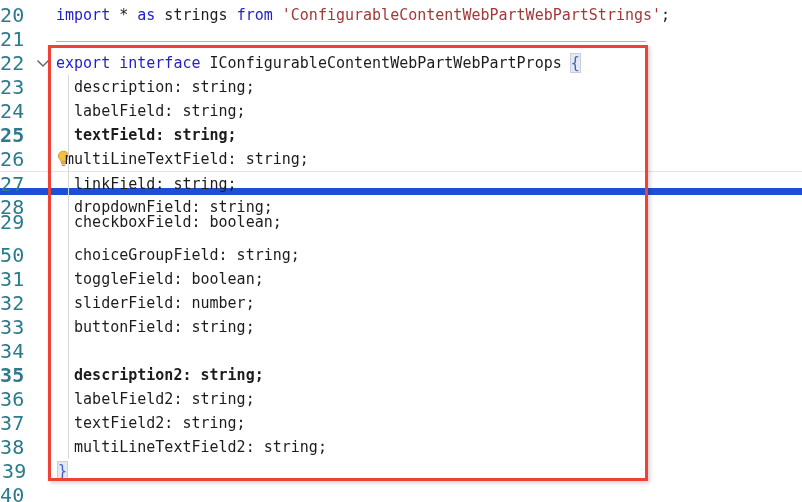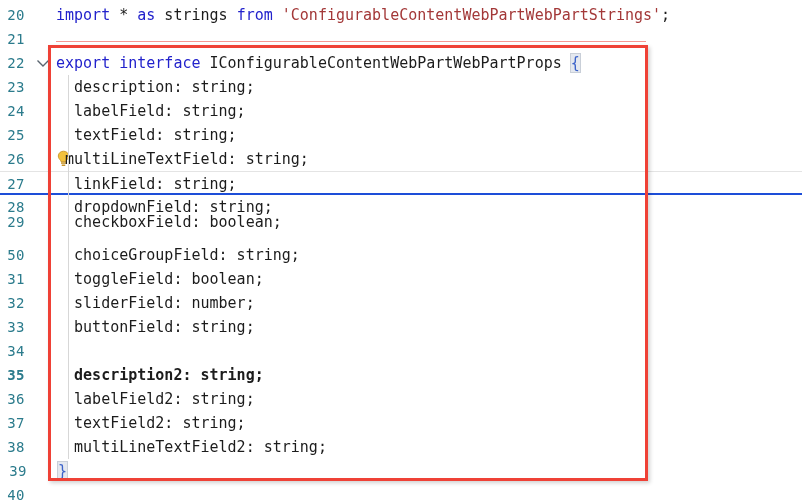--- a/index.html
+++ b/index.html
@@ -38,23 +38,23 @@
     white-space: pre;
     font-size: 15px;
     font-family: "DejaVu Sans Mono", "Liberation Mono", monospace;
   }
 
   .gutter {
     position: absolute;
     left: 0;
     top: 0;
     width: 32px;
-    text-align: center;
+    text-align: left;
     color: #2b7b8c;
-    font-size: 14px;
+    font-size: 20px;
     font-family: "DejaVu Sans Mono", "Liberation Mono", monospace;
     letter-spacing: 0.2px;
   }
 
   .fold {
     position: absolute;
     left: 36px;
     top: 0;
     width: 14px;
     height: 24px;
@@ -84,21 +84,21 @@
   .type  { color: #1c1c1c; }
   .brace-hl {
     color: #3b62c9;
     background: #e4e8ef;
     outline: 1px solid #c9cfd8;
   }
 
   
   .curline {
     border-top: 1px solid #e4e4e4;
-    border-bottom: 2px solid #1d4ed8;
+    border-bottom: 7px solid #1d4ed8;
     box-sizing: border-box;
     text-decoration: underline;
   }
 
   
   .indent-guide {
     position: absolute;
     left: 68px;
     width: 1px;
     background: #d7d7d7;
@@ -134,21 +134,21 @@
 <div id="editor">
 
   <div class="code-area">
       <div class="line" style="position: absolute; left: 0px; top: 3px; width: 802px;"><div class="gutter">20</div><div class="code"><span class="kw">import</span><span class="op"> * </span><span class="kw">as</span><span class="type"> strings </span><span class="kw">from</span><span class="op"> </span><span class="str">'ConfigurableContentWebPartWebPartStrings'</span><span class="op">;</span></div></div>
       <div class="line" style="position: absolute; left: 0px; top: 27px; width: 802px;"><div class="gutter">21</div><div class="code"></div></div>
       <div class="line" style="position: absolute; left: 0px; top: 51px; width: 802px;"><div class="gutter">22</div><div class="fold"><svg width="14" height="9" viewBox="0 0 14 9">
             <path d="M1.5 1.5 L7 7 L12.5 1.5" fill="none" stroke="#5a6570" stroke-width="1.4"></path>
           </svg></div><div class="code"><span class="kw">export</span><span class="op"> </span><span class="kw">interface</span><span class="type"> IConfigurableContentWebPartWebPartProps </span><span class="brace-hl">{</span></div></div>
       <div class="line" style="position: absolute; left: 0px; top: 75px; width: 802px;"><div class="gutter">23</div><div class="code"><span class="type">  description: string;</span></div></div>
       <div class="line" style="position: absolute; left: 0px; top: 99px; width: 802px;"><div class="gutter">24</div><div class="code"><span class="type">  labelField: string;</span></div></div>
-      <div class="line" style="position: absolute; left: 0px; top: 123px; width: 802px;"><div class="gutter">25</div><div class="code"><span class="type">  textField: string;</span></div></div>
+      <div class="line" style="position: absolute; left: 0px; top: 123px; width: 802px; font-weight: bold;"><div class="gutter">25</div><div class="code"><span class="type">  textField: string;</span></div></div>
       <div class="line" style="position: absolute; left: 0px; top: 147px; width: 802px; padding-left: 36px;"><div class="gutter">26</div><div class="bulb"><svg width="15" height="18" viewBox="0 0 15 18">
             <path d="M7.5 1.2 C4.4 1.2 2.3 3.4 2.3 6.0 c0 2.0 1.2 3.1 2.0 4.1 c0.5 0.6 0.7 1.0 0.7 1.6 h5.0 c0-0.6 0.2-1.0 0.7-1.6 c0.8-1.0 2.0-2.1 2.0-4.1 C12.7 3.4 10.6 1.2 7.5 1.2 Z" fill="#f2c13c" stroke="#c9962a" stroke-width="0.9"></path>
             <rect x="5.0" y="12.3" width="5.0" height="1.5" fill="#c9962a"></rect>
             <rect x="5.6" y="14.4" width="3.8" height="1.5" rx="0.6" fill="#c9962a"></rect>
           </svg></div><div class="code"><span class="type"> multiLineTextField: string;</span></div></div>
       <div class="line curline" style="position: absolute; left: 0px; top: 171px; width: 802px;"><div class="gutter">27</div><div class="code"><span class="type">  linkField: string;</span></div></div>
       <div class="line" style="position: absolute; left: 0px; top: 195px; width: 802px;"><div class="gutter">28</div><div class="code"><span class="type">  dropdownField: string;</span></div></div>
       <div class="line" style="position: absolute; left: 0px; top: 210px; width: 802px; padding-left: 13px;"><div class="gutter">29</div><div class="code"><span class="type">  checkboxField: boolean;</span></div></div>
       <div class="line" style="position: absolute; left: 0px; top: 243px; width: 802px;"><div class="gutter">50</div><div class="code"><span class="type">  choiceGroupField: string;</span></div></div>
       <div class="line" style="position: absolute; left: 0px; top: 267px; width: 802px;"><div class="gutter">31</div><div class="code"><span class="type">  toggleField: boolean;</span></div></div>

